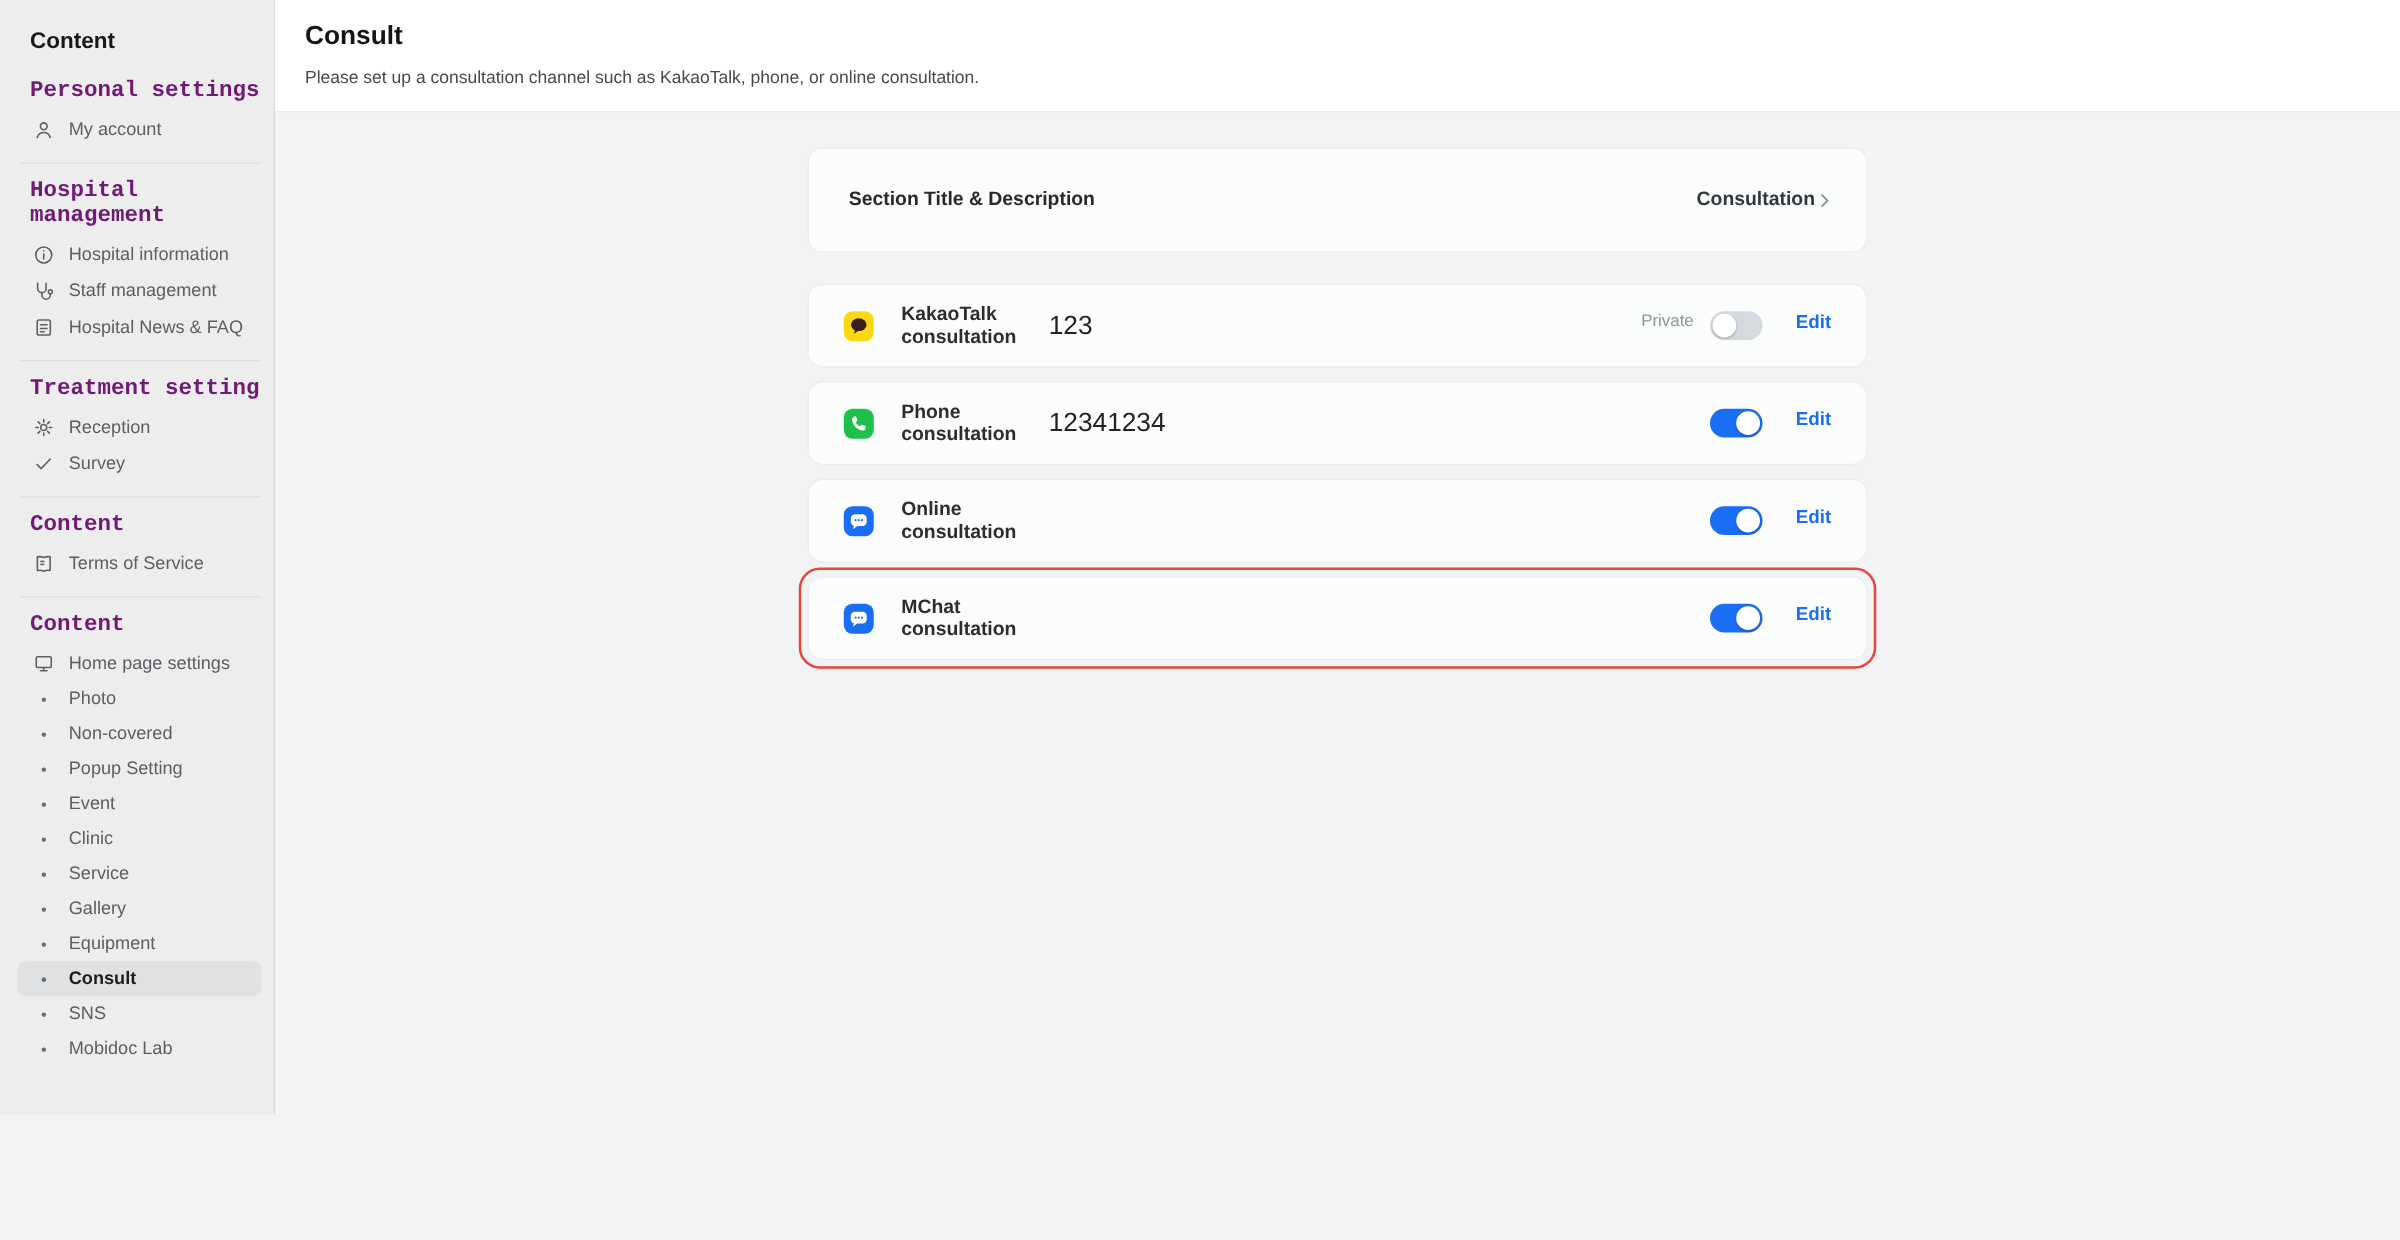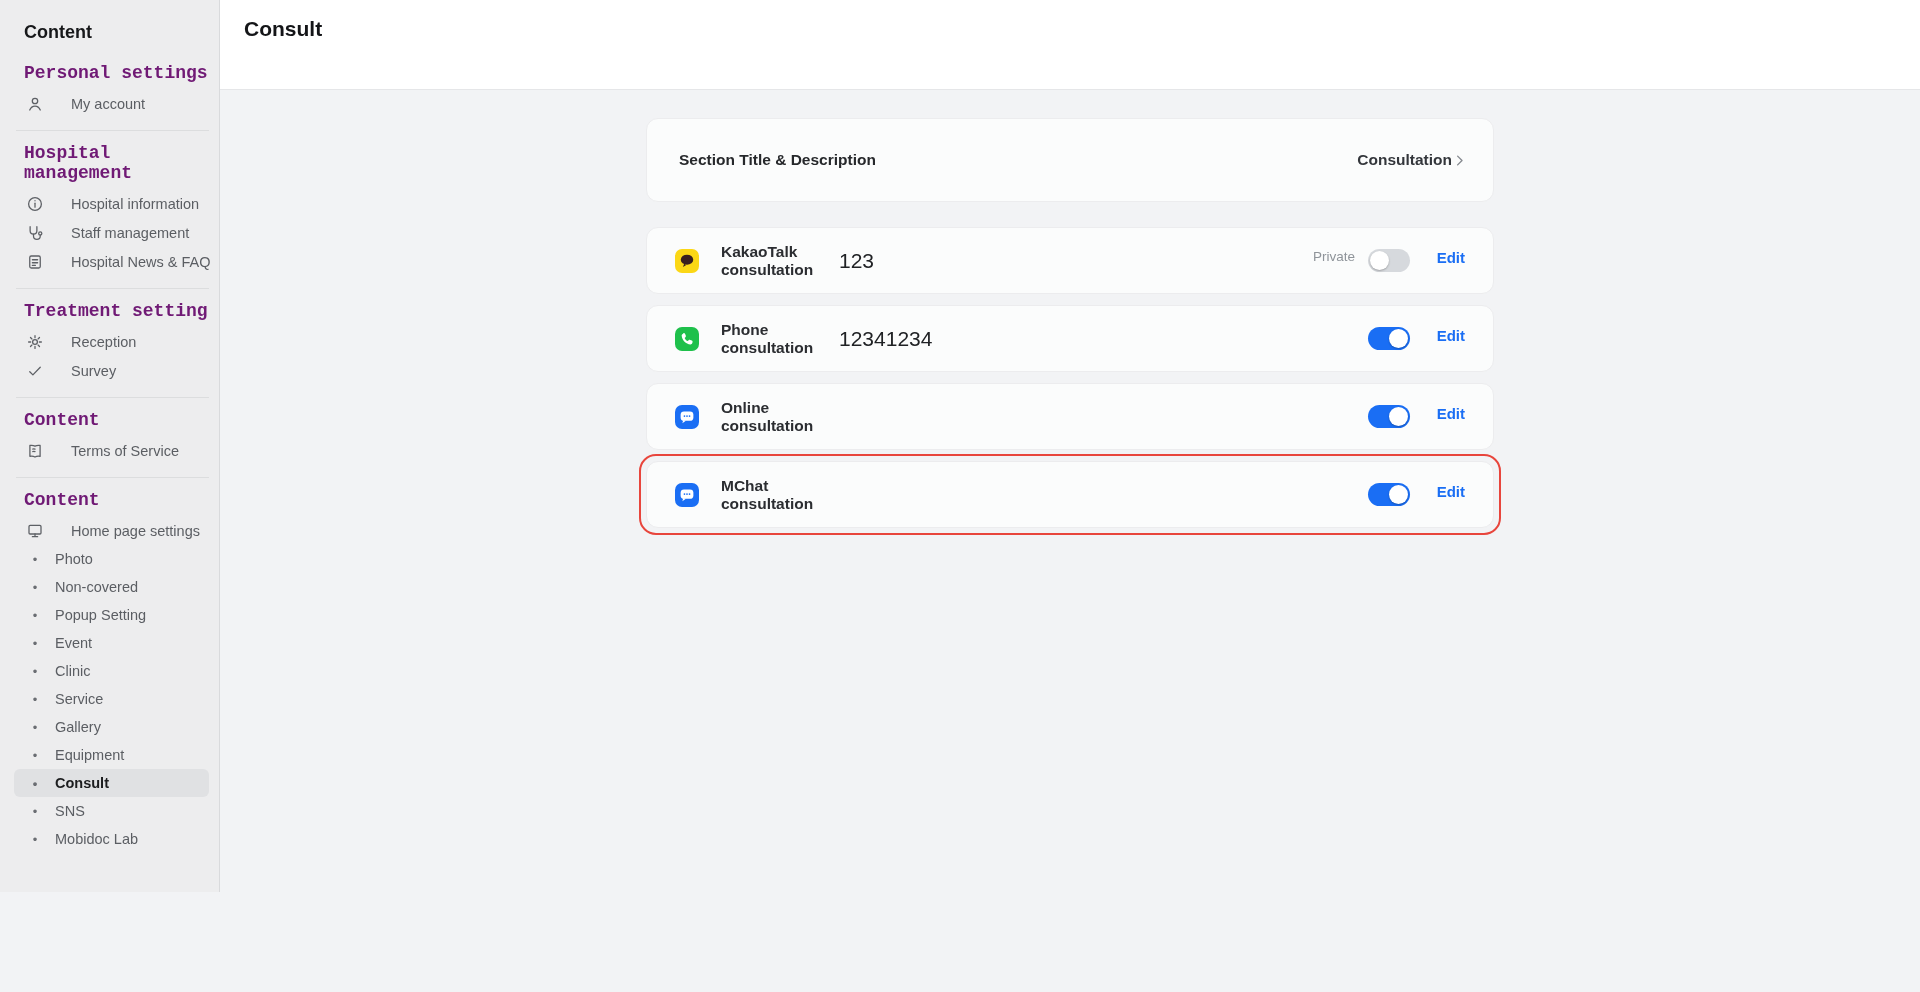--- a/index.html
+++ b/index.html
@@ -7,21 +7,21 @@
     font-family:"Liberation Sans", sans-serif; background:#f2f3f5; }
 
   .app { display:flex; width:1920px; height:992px; }
 
   
   .sidebar { width:220px; height:892px; background:#ededee;
     border-right:1px solid #d9dadc; padding:14px 8px 20px 14px; flex-shrink:0; }
   .sb-title { font-size:18px; font-weight:bold; color:#17181a; padding-left:10px; margin:8px 0 20px; }
   .sb-divider { height:1px; background:#dcddde; margin:12px 2px; }
   .sb-heading { font-size:18px; font-weight:bold; color:#701a75; padding-left:10px; margin:10px 0 6px;font-family:Liberation Mono, monospace; }
-  .sb-item { display:flex; align-items:center; gap:27px; height:29px;
+  .sb-item { display:flex; align-items:center; gap:11px; height:29px;
     padding-left:12px; color:#5b5e63; font-size:14.5px; cursor:pointer; border-radius:6px; }
   .sb-item .ic { width:18px; height:18px; display:flex; align-items:center; justify-content:center; flex-shrink:0; }
   .sb-item svg { width:18px; height:18px; stroke:#5d6065; fill:none;
     stroke-width:1.7; stroke-linecap:round; stroke-linejoin:round; }
   .sb-sub { display:flex; align-items:center; gap:11px; height:28px;
     padding-left:12px; color:#5b5e63; font-size:14.5px; cursor:pointer; border-radius:6px; margin-right:2px; }
   .sb-sub .bullet { width:18px; text-align:center; color:#6a6d72; font-size:13px; flex-shrink:0; }
   .sb-sub.active { background:#e0e1e3; color:#1c1d1f; font-weight:bold; }
 
   
@@ -212,20 +212,21 @@
     </div>
     <div class="sb-sub">
       <span class="bullet">•</span>
       <span>Mobidoc Lab</span>
     </div>
   </nav>
 
   <div class="main">
     <header class="main-header">
       <div class="main-title">Consult</div>
+      <div class="main-desc">Please set up a consultation channel such as KakaoTalk, phone, or online consultation.</div>
     </header>
 
     <div class="content">
       <div class="stack">
 
         <div class="card section-card">
           <div class="section-card-title">Section Title &amp; Description</div>
           <div class="section-card-right">
             <span class="section-card-value">Consultation</span>
             <span class="chev">

